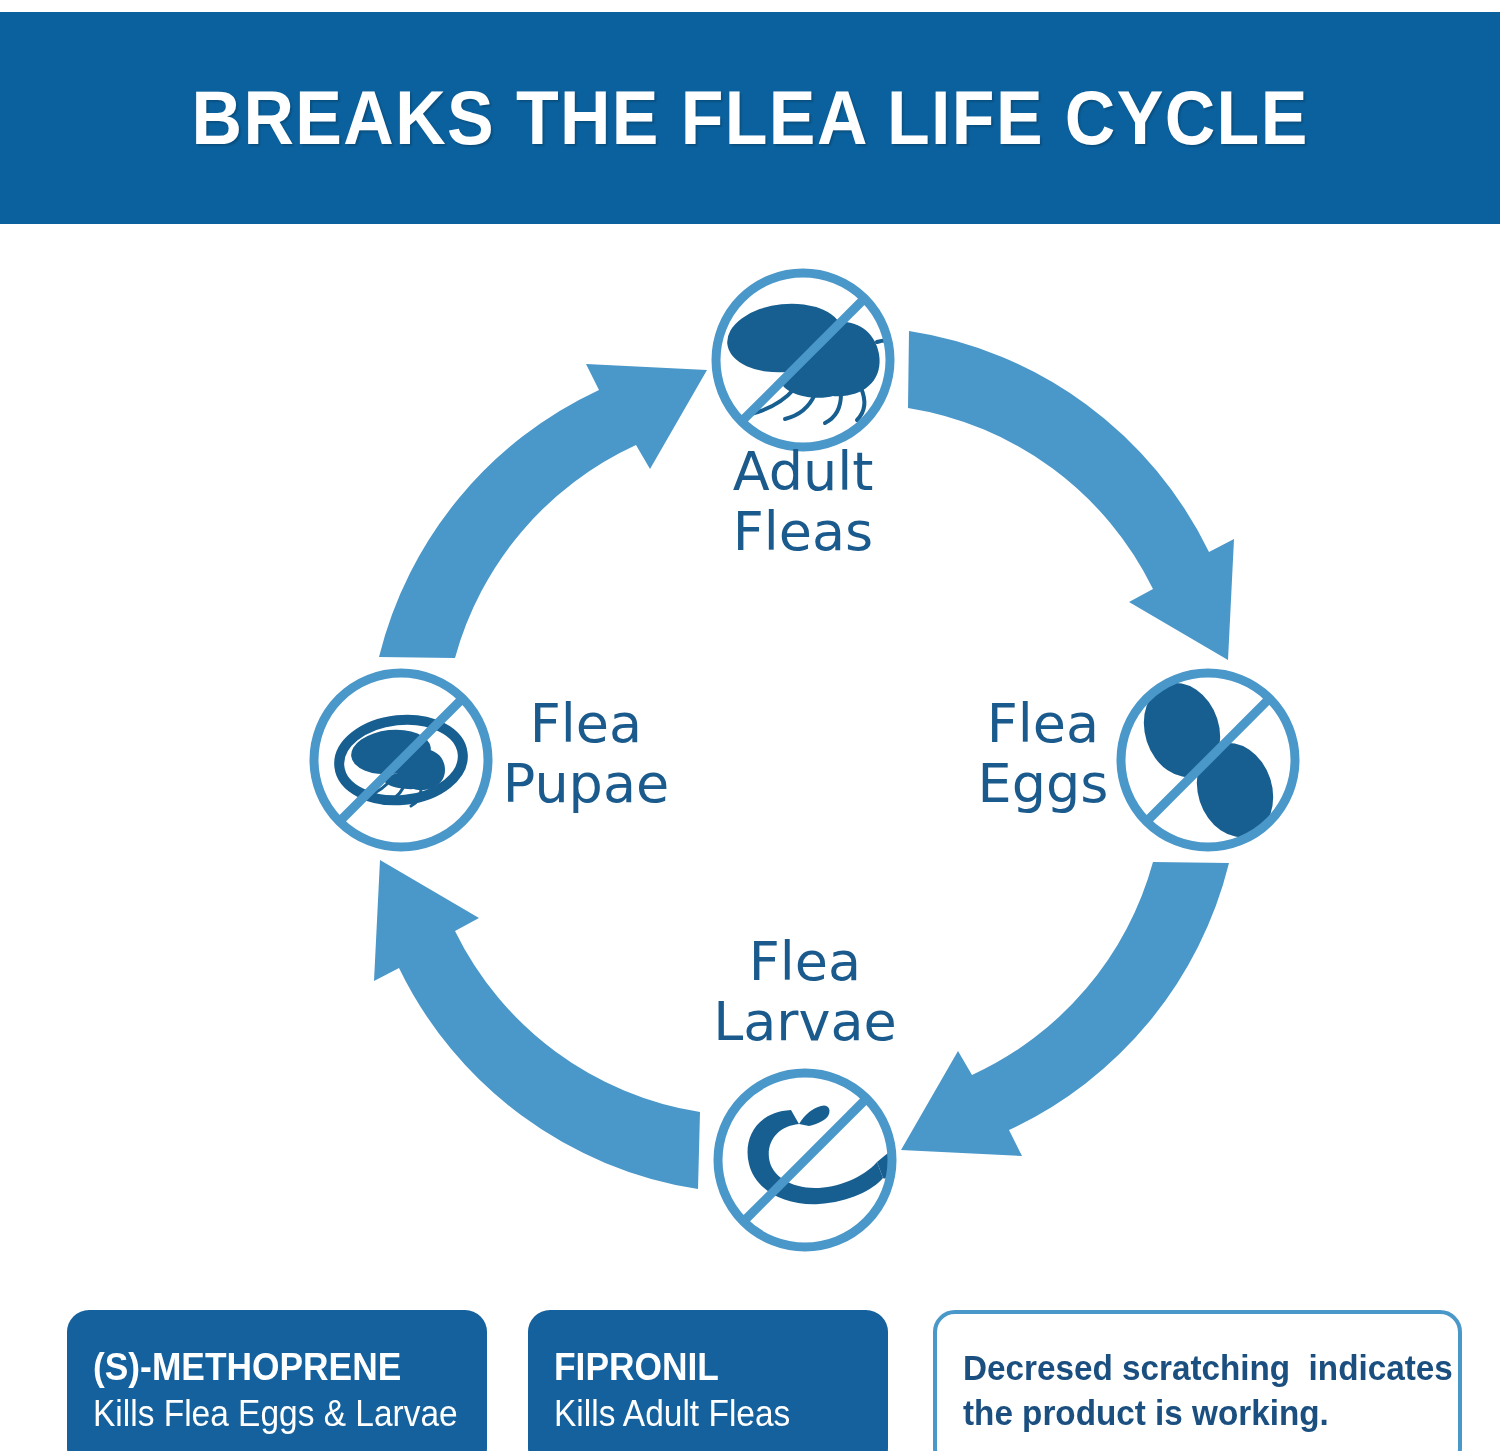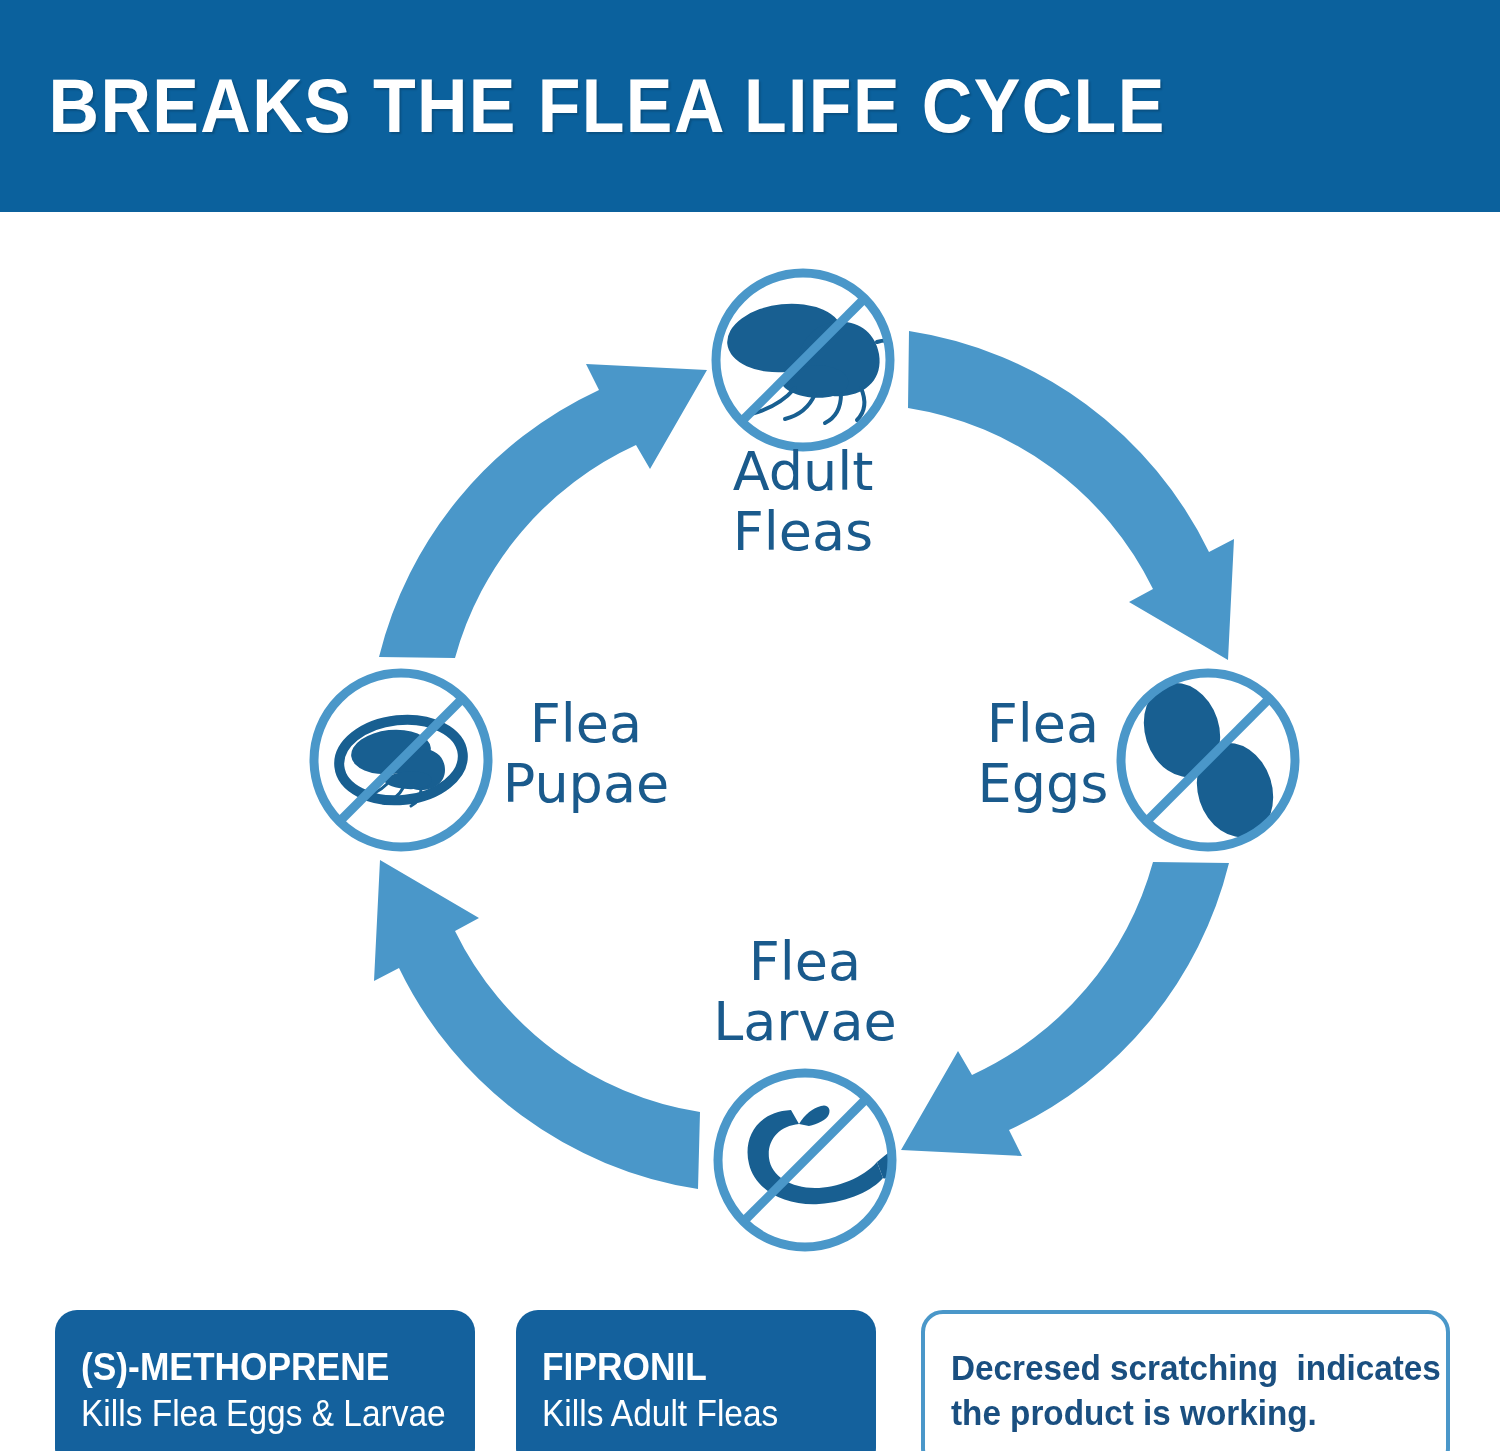--- a/index.html
+++ b/index.html
@@ -12,27 +12,27 @@
     width: 1500px;
     height: 1451px;
     overflow: hidden;
     position: relative;
   }
 
   
   #header-banner {
     position: absolute;
     left: 0;
-    top: 0;
+    top: 12px;
     width: 1500px;
     height: 212px;
     background: #0b619d;
     display: flex;
     align-items: center;
-    justify-content: flex-start;
+    justify-content: center;
   }
   #header-title {
     color: #ffffff;
     font-family: "Liberation Sans", sans-serif;
     font-weight: bold;
     font-size: 76px;
     letter-spacing: 1.5px;
     transform: scaleX(0.92);
     transform-origin: center center;
     white-space: nowrap;
@@ -57,21 +57,21 @@
   .stage-label {
     font-family: "DejaVu Sans", sans-serif;
     font-size: 54px;
     fill: #1a5a8c;
     text-anchor: middle;
   }
 
   
   #bottom-bar {
     position: absolute;
-    left: 0;
+    left: 12px;
     top: 1300px;
     width: 1296px;
     height: 151px;
     padding-left: 24px;
   }
   .info-box {
     position: absolute;
     top: 10px;
     height: 160px;
     border-radius: 22px;

